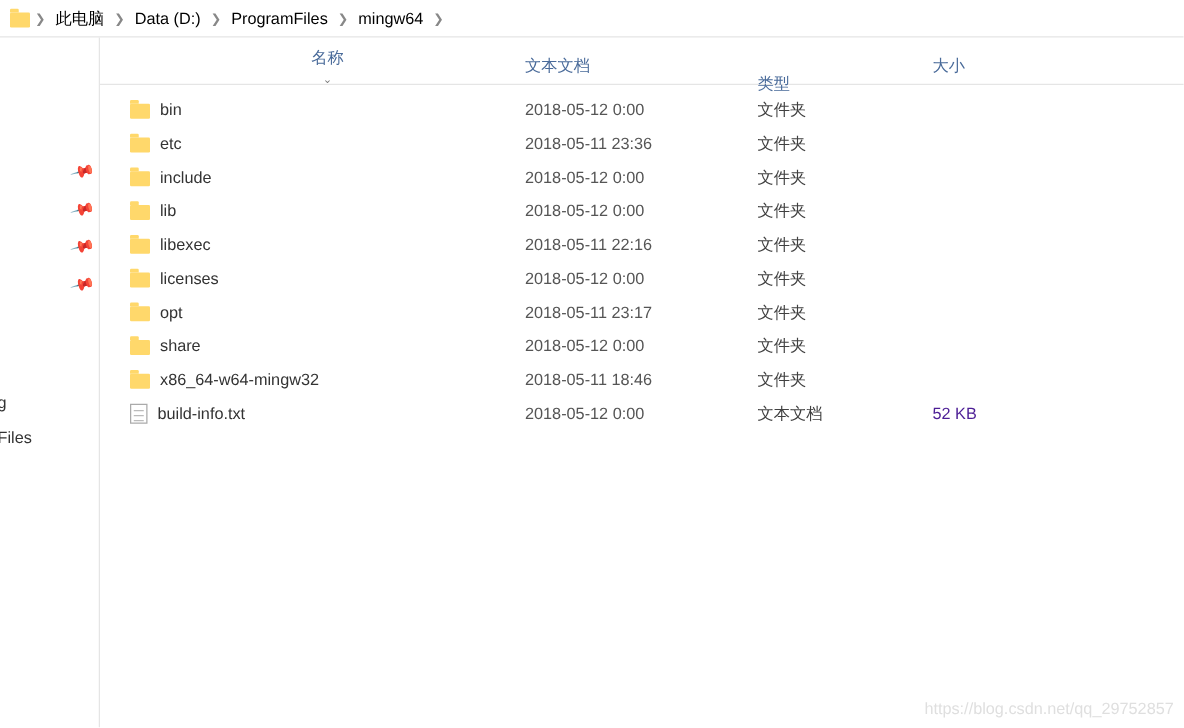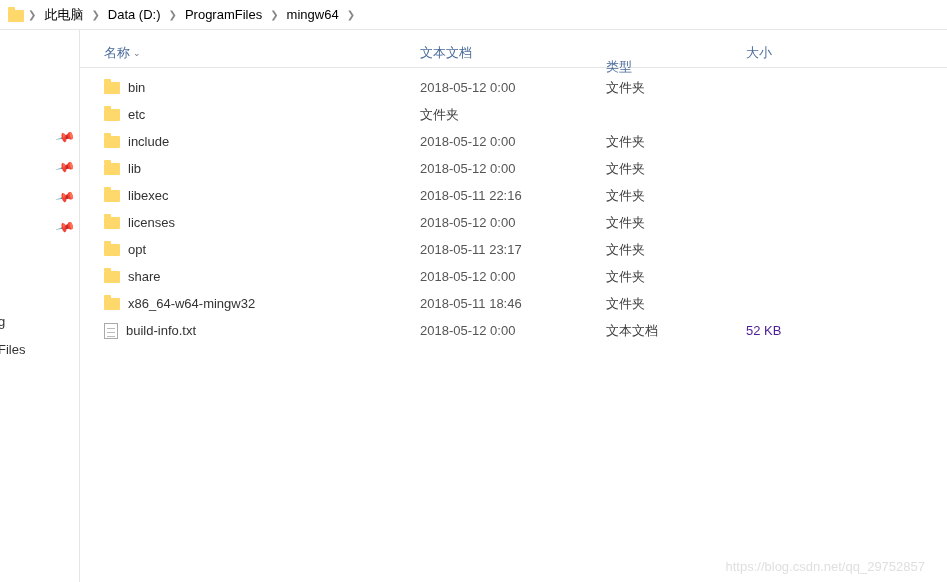--- a/index.html
+++ b/index.html
@@ -103,21 +103,21 @@
     }
     .header-row {
       display: flex;
       align-items: center;
       height: 30px;
       border-bottom: 1px solid #e5e5e5;
       color: #4a6b9a;
       font-size: 13px;
       padding-left: 24px;
     }
-    .header-row .col-name { width: 316px; }
+    .header-row .col-name { width: 316px; flex-direction: column; }
     .header-row .col-date { width: 186px; }
     .header-row .col-type { width: 140px; margin-top: 28px; }
     .header-row .col-size { width: 120px; text-align: left; }
     .header-row > div {
       display: flex;
       align-items: center;
       gap: 3px;
     }
     .sort-arrow {
       font-size: 9px;
@@ -128,27 +128,27 @@
     }
     .row {
       display: flex;
       align-items: center;
       height: 27px;
       padding-left: 24px;
       font-size: 13px;
       color: #333;
       cursor: pointer;
     }
-    .row .col-name { width: 316px; display: flex; gap: 8px; }
+    .row .col-name { width: 316px; display: flex; align-items: center; gap: 8px; }
     .row .col-date { width: 186px; color: #555; }
     .row .col-type { width: 140px; color: #404040; }
     .row .col-size { width: 120px; padding-right: 30px; color: #4c1d95; }
     .watermark {
       position: absolute;
-      right: 22px;
+      right: 8px;
       bottom: 8px;
       font-size: 13px;
       color: #dfdfdf;
       font-family: Arial, sans-serif;
     }
   </style>
 </head>
 <body>
 
 <div class="addrbar">
@@ -209,20 +209,21 @@
           </div>
           <div class="col-date">2018-05-12 0:00</div>
           <div class="col-type">文件夹</div>
           <div class="col-size"></div>
         </div>
         <div class="row">
           <div class="col-name">
             <span class="folder-ico"></span>
             <span>etc</span>
           </div>
+          <div class="col-date">2018-05-11 23:36</div>
           <div class="col-type">文件夹</div>
           <div class="col-size"></div>
         </div>
         <div class="row">
           <div class="col-name">
             <span class="folder-ico"></span>
             <span>include</span>
           </div>
           <div class="col-date">2018-05-12 0:00</div>
           <div class="col-type">文件夹</div>

